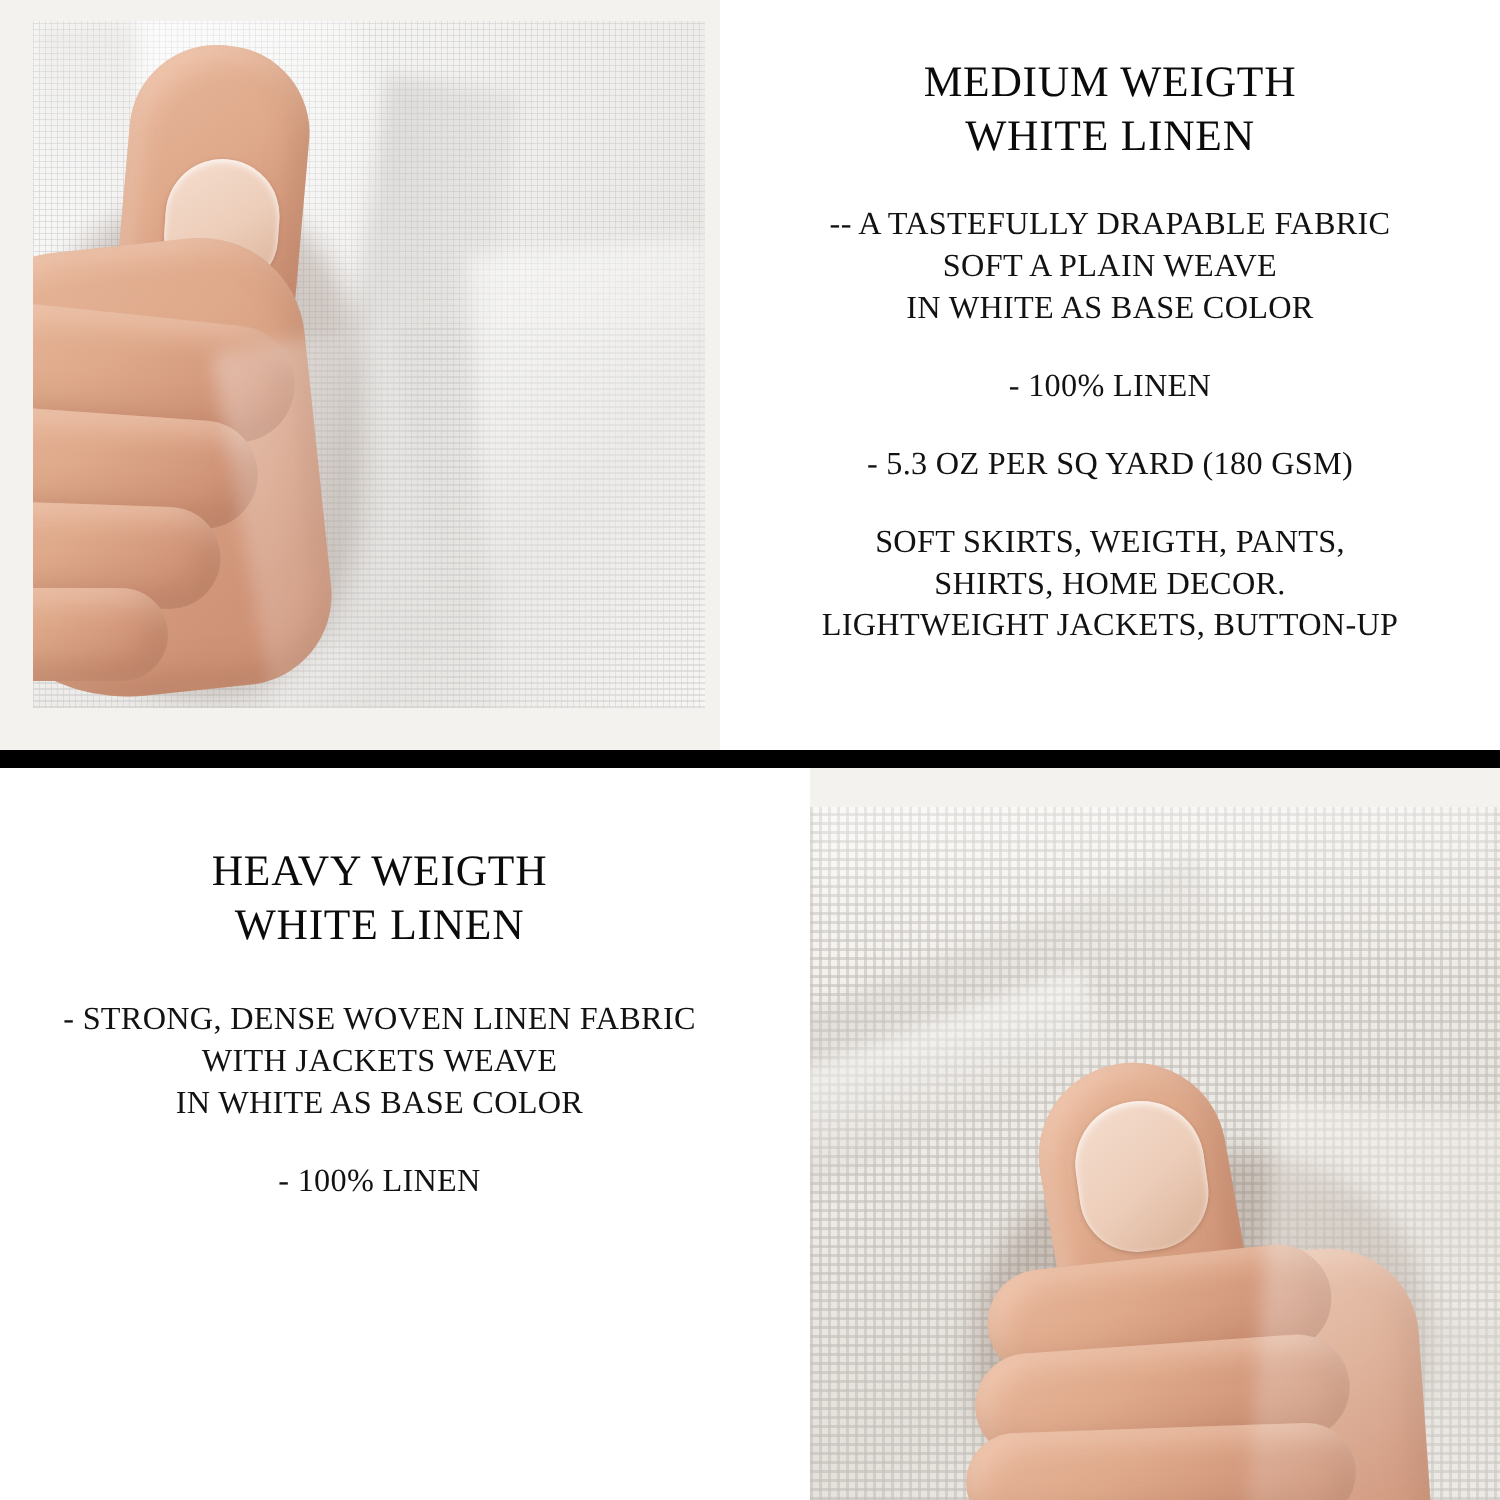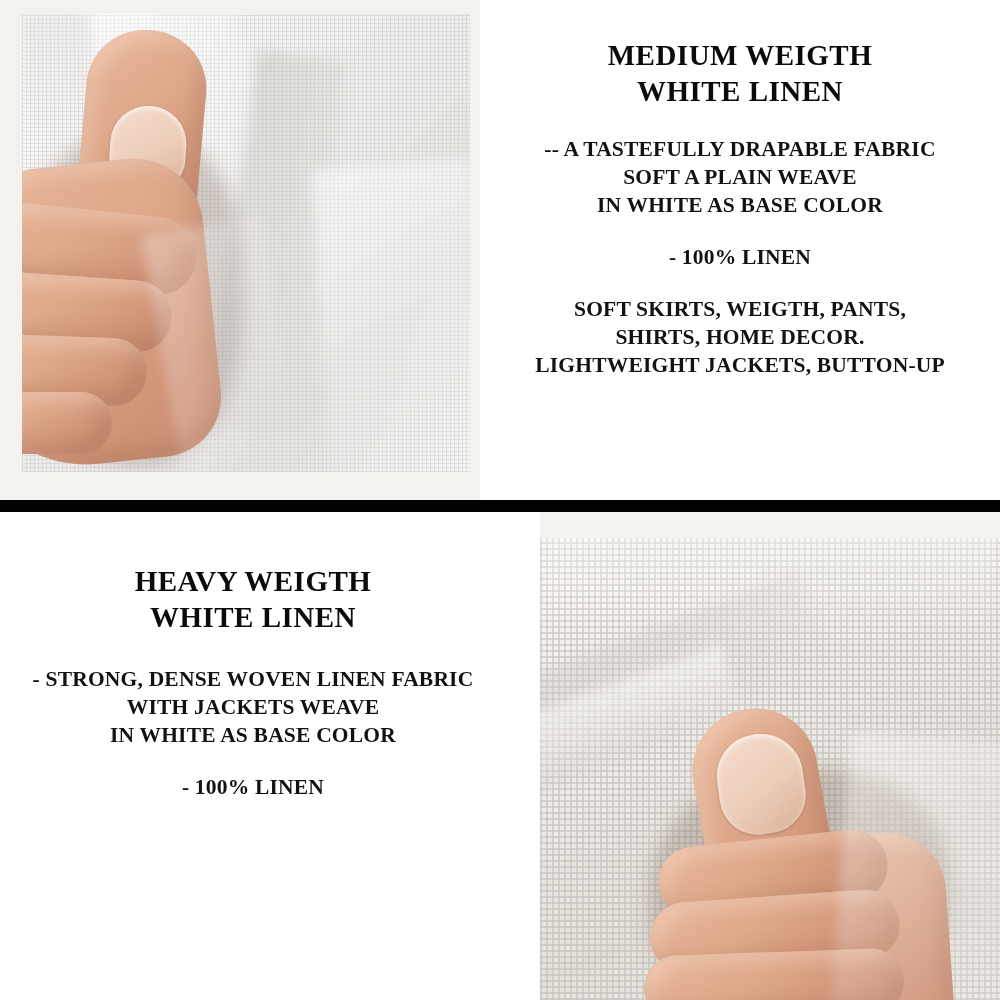--- a/index.html
+++ b/index.html
@@ -121,33 +121,33 @@
     box-sizing: border-box;
   }
   .textcol-top {
     padding: 38px 18px 10px 18px;
   }
   .textcol-bottom {
     padding: 52px 12px 10px 10px;
   }
   .heading {
     font-family: "Liberation Serif", serif;
-    font-weight: 700;
+    font-weight: 400;
     font-size: 29px;
     line-height: 1.24;
     letter-spacing: .5px;
     margin: 0 0 26px 0;
     color: #0b0b0b;
   }
   .heading .line {
     display: block;
   }
   .para {
     font-family: "Liberation Serif", serif;
-    font-weight: 700;
+    font-weight: 400;
     font-size: 21.5px;
     line-height: 1.30;
     margin: 0 0 24px 0;
     color: #121212;
     letter-spacing: .2px;
   }
   .para:last-child {
     margin-bottom: 0;
   }
   .para .line {
@@ -197,20 +197,23 @@
       <p class="para">
         <span class="line">-- A TASTEFULLY DRAPABLE FABRIC</span>
         <span class="line">SOFT A  PLAIN WEAVE</span>
         <span class="line">IN WHITE AS BASE COLOR</span>
       </p>
 
       <p class="para">
         <span class="line">- 100% LINEN</span>
       </p>
 
+      <p class="para">
+        <span class="line">- 5.3 OZ PER SQ YARD (180 GSM)</span>
+      </p>
 
       <p class="para">
         <span class="line">SOFT SKIRTS, WEIGTH, PANTS,</span>
         <span class="line">SHIRTS, HOME DECOR.</span>
         <span class="line">LIGHTWEIGHT JACKETS, BUTTON-UP</span>
       </p>
     </div>
   </div>
 
   <div class="divider"></div>

